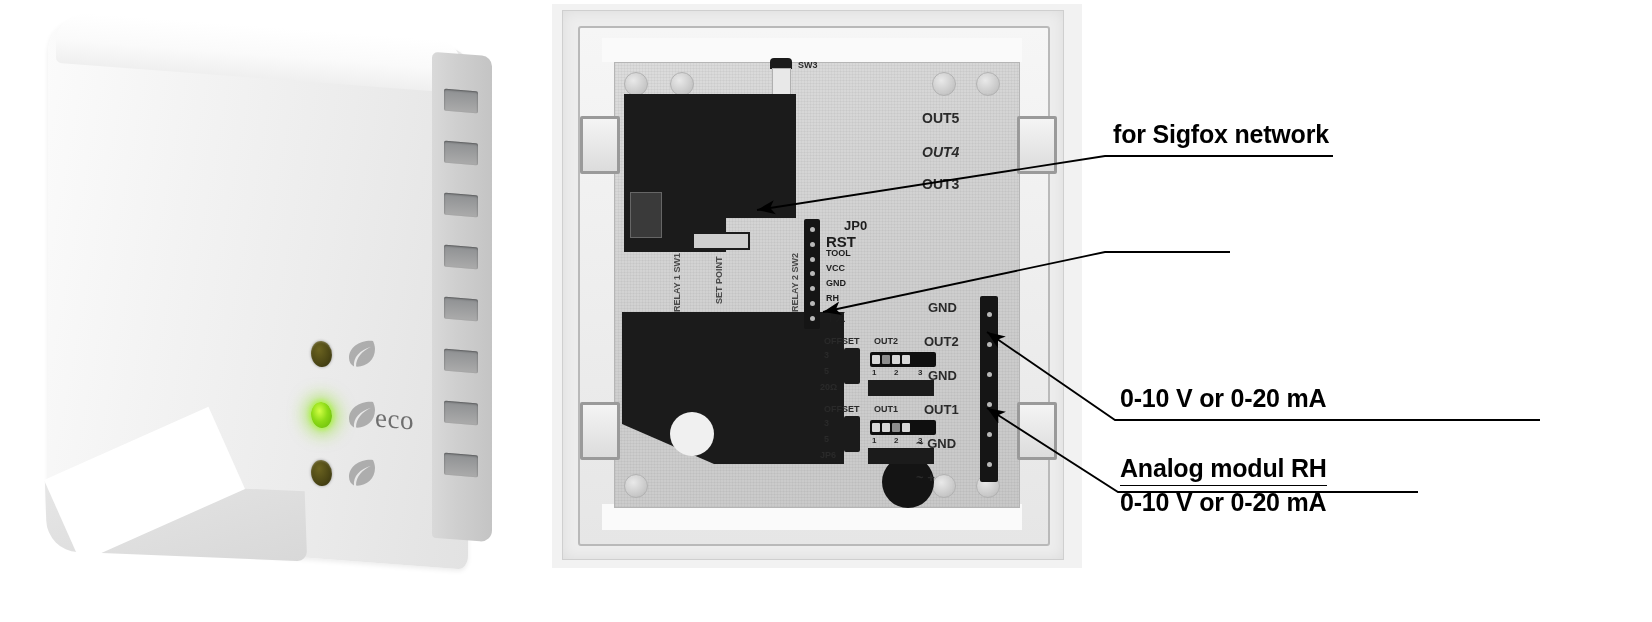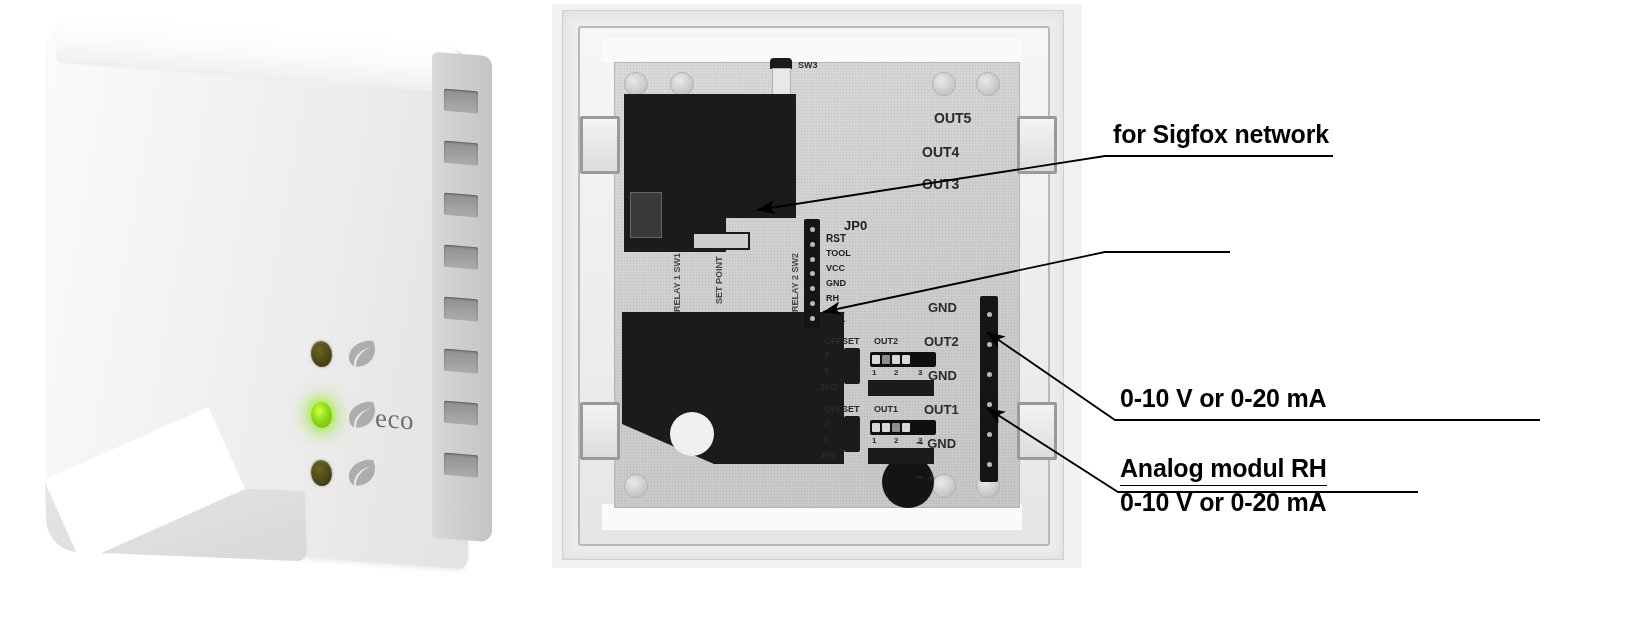--- a/index.html
+++ b/index.html
@@ -263,33 +263,33 @@
     <div class="pin-header" style="left:252px;top:215px;width:16px;height:104px;">
       <div class="pin-dot"></div>
       <div class="pin-dot"></div>
       <div class="pin-dot"></div>
       <div class="pin-dot"></div>
       <div class="pin-dot"></div>
       <div class="pin-dot"></div>
       <div class="pin-dot"></div>
     </div>
     <div class="pin-label" style="left:292px;top:214px;font-size:13px;">JP0</div>
-    <div class="pin-label" style="left:274px;top:229px;font-size:10px;">RST</div>
+    <div class="pin-label" style="left:274px;top:229px;font-size:15px;">RST</div>
     <div class="pin-label" style="left:274px;top:244px;font-size:9px;">TOOL</div>
     <div class="pin-label" style="left:274px;top:259px;font-size:9px;">VCC</div>
     <div class="pin-label" style="left:274px;top:274px;font-size:9px;">GND</div>
     <div class="pin-label" style="left:274px;top:289px;font-size:9px;">RH</div>
     <div class="pin-label" style="left:274px;top:304px;font-size:15px;">TX</div>
 
     <div class="silk-vert" style="left:120px;top:308px;font-size:9px;">RELAY 1  SW1</div>
     <div class="silk-vert" style="left:162px;top:300px;font-size:9px;">SET POINT</div>
     <div class="silk-vert" style="left:238px;top:308px;font-size:9px;">RELAY 2  SW2</div>
 
-    <div class="silk" style="left:370px;top:106px;font-size:14px;margin-left:12px;">OUT5</div>
-    <div class="silk" style="left:370px;top:140px;font-size:14px;">OUT4</div>
+    <div class="silk" style="left:370px;top:106px;font-size:14px;">OUT5</div>
+    <div class="silk" style="left:370px;top:140px;font-size:14px;font-style:italic;">OUT4</div>
     <div class="silk" style="left:370px;top:172px;font-size:14px;">OUT3</div>
 
     <div class="pin-header" style="left:428px;top:292px;width:18px;height:180px;">
       <div class="pin-dot"></div>
       <div class="pin-dot"></div>
       <div class="pin-dot"></div>
       <div class="pin-dot"></div>
       <div class="pin-dot"></div>
       <div class="pin-dot"></div>
     </div>

